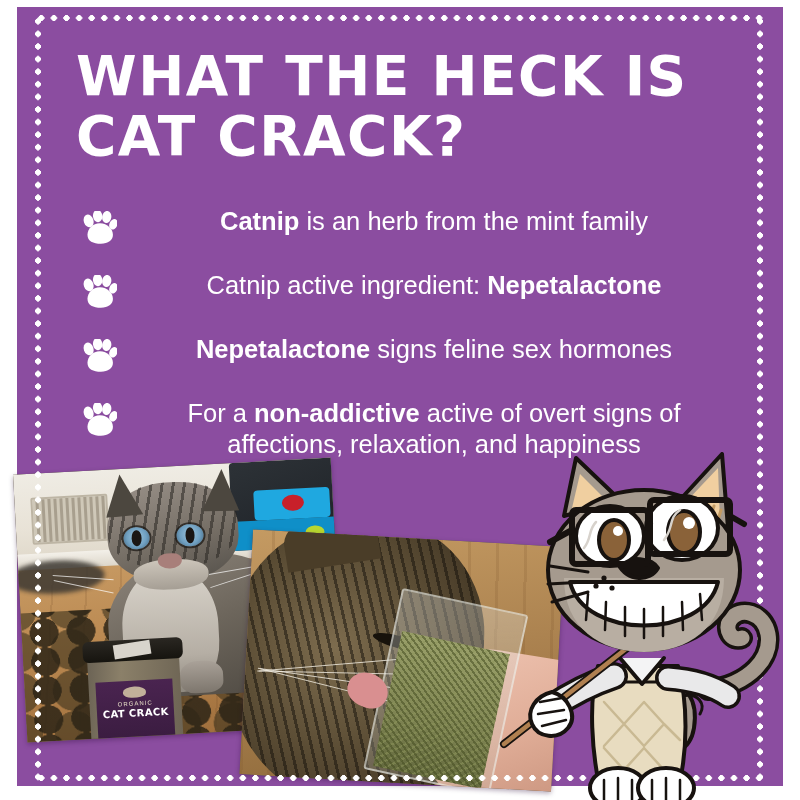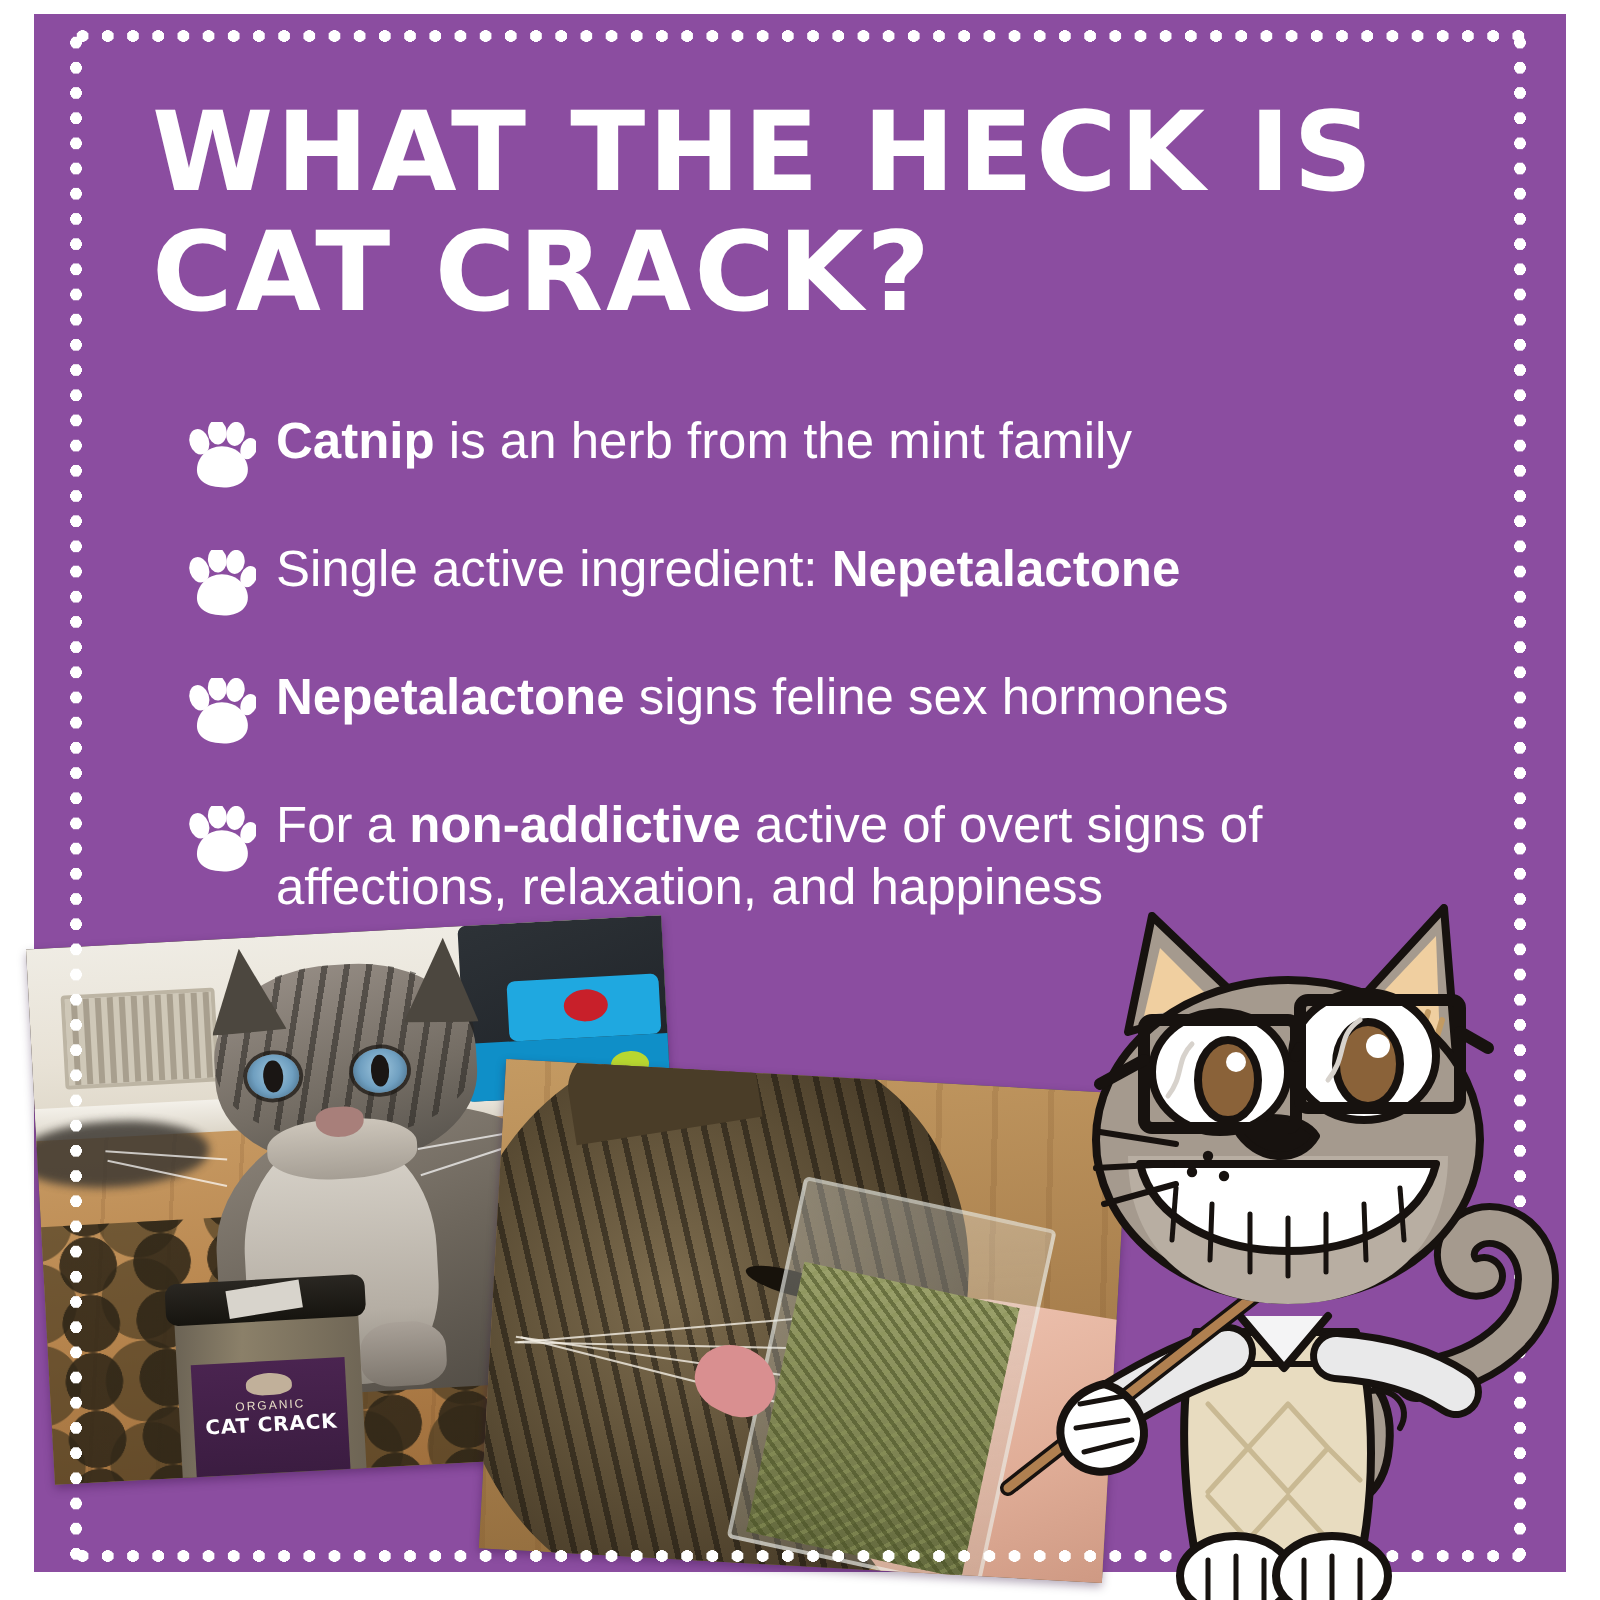--- a/index.html
+++ b/index.html
@@ -29,21 +29,21 @@
   .dotted .left{left:0;}
   .dotted .right{right:0;}
 
   
   .headline{position:absolute;left:76px;top:46px;width:640px;color:#ffffff;
     font-family:"DejaVu Sans",sans-serif;font-weight:bold;font-size:55px;line-height:60px;
     letter-spacing:1.5px;text-transform:uppercase;}
   .headline .ln{display:block;white-space:nowrap;}
 
   
-  .bullets{position:absolute;left:92px;top:206px;width:660px;}
+  .bullets{position:absolute;left:81px;top:206px;width:660px;text-align:center;}
   .brow{position:relative;min-height:57px;padding-left:46px;margin:0 0 7px 0;}
   .paw{position:absolute;left:0;top:5px;width:36px;height:34px;}
   .btxt{color:#ffffff;font-size:25.5px;line-height:31px;font-family:"Liberation Sans",sans-serif;}
   .btxt b{font-weight:bold;}
 
   
   .photo{position:absolute;overflow:hidden;background:#6b6259;}
   .photo .inner{position:absolute;inset:0;}
 
   #photo1{left:20px;top:466px;width:318px;height:268px;transform:rotate(-3.1deg);
@@ -205,21 +205,21 @@
           </svg></span><span class="btxt"><b>Catnip</b><span> is an herb from the mint family</span></span></div>
       <div class="brow"><span class="paw"><svg viewBox="0 0 40 38" xmlns="http://www.w3.org/2000/svg">
   <g fill="#ffffff">
     <ellipse cx="8.5" cy="11" rx="5.4" ry="7.2" transform="rotate(-18 8.5 11)"></ellipse>
     <ellipse cx="18.5" cy="5.6" rx="5.2" ry="6.9" transform="rotate(-6 18.5 5.6)"></ellipse>
     <ellipse cx="28.6" cy="6.6" rx="5.1" ry="6.7" transform="rotate(9 28.6 6.6)"></ellipse>
     <ellipse cx="36" cy="14.8" rx="4.4" ry="6.1" transform="rotate(23 36 14.8)"></ellipse>
     <path d="M21 13.5 C29.5 13.5 35.5 20 35.5 26.4 C35.5 32.6 30 36.4 22.2 36.4
              C13.4 36.4 7.2 33.2 7.2 26.6 C7.2 19.8 13 13.5 21 13.5 Z"></path>
   </g>
-          </svg></span><span class="btxt"><span>Single active ingredient: </span><b>Nepetalactone</b></span></div>
+          </svg></span><span class="btxt"><span>Catnip active ingredient: </span><b>Nepetalactone</b></span></div>
       <div class="brow"><span class="paw"><svg viewBox="0 0 40 38" xmlns="http://www.w3.org/2000/svg">
   <g fill="#ffffff">
     <ellipse cx="8.5" cy="11" rx="5.4" ry="7.2" transform="rotate(-18 8.5 11)"></ellipse>
     <ellipse cx="18.5" cy="5.6" rx="5.2" ry="6.9" transform="rotate(-6 18.5 5.6)"></ellipse>
     <ellipse cx="28.6" cy="6.6" rx="5.1" ry="6.7" transform="rotate(9 28.6 6.6)"></ellipse>
     <ellipse cx="36" cy="14.8" rx="4.4" ry="6.1" transform="rotate(23 36 14.8)"></ellipse>
     <path d="M21 13.5 C29.5 13.5 35.5 20 35.5 26.4 C35.5 32.6 30 36.4 22.2 36.4
              C13.4 36.4 7.2 33.2 7.2 26.6 C7.2 19.8 13 13.5 21 13.5 Z"></path>
   </g>
           </svg></span><span class="btxt"><b>Nepetalactone</b><span> signs feline sex hormones</span></span></div>

